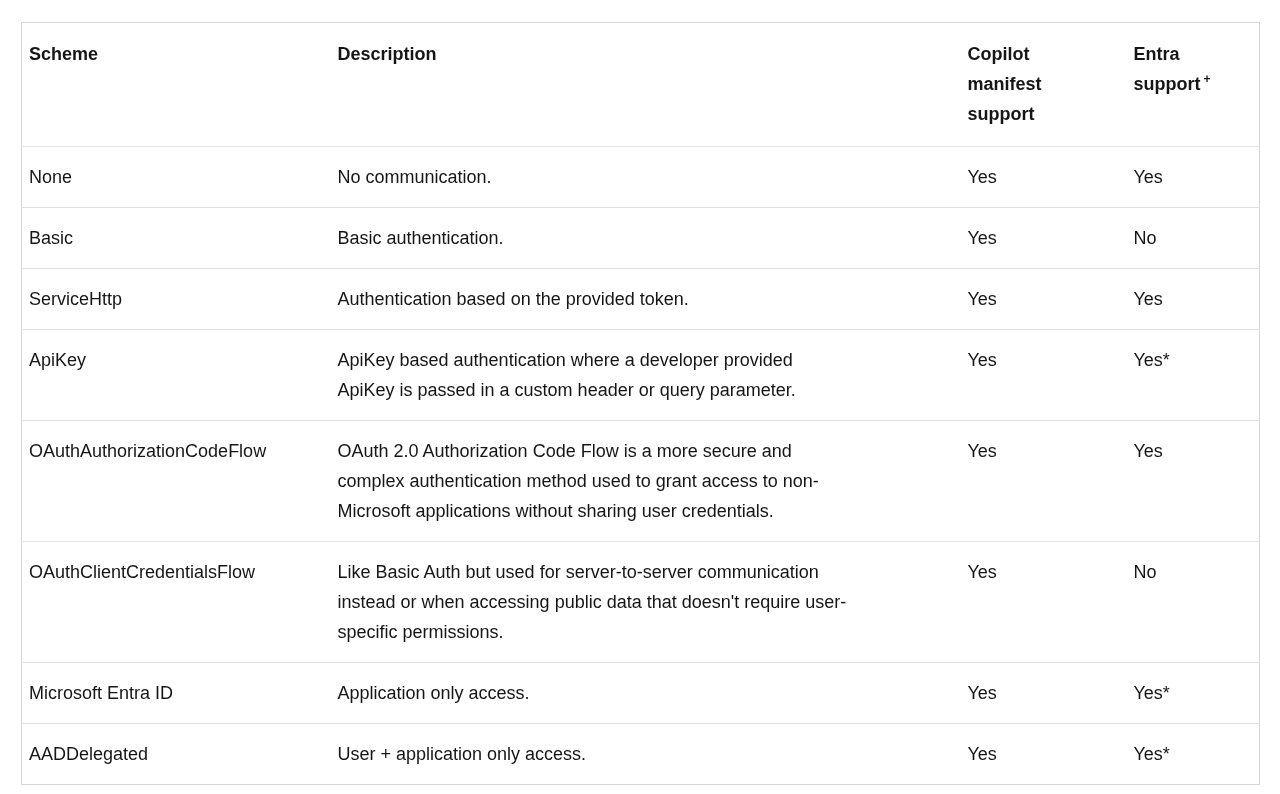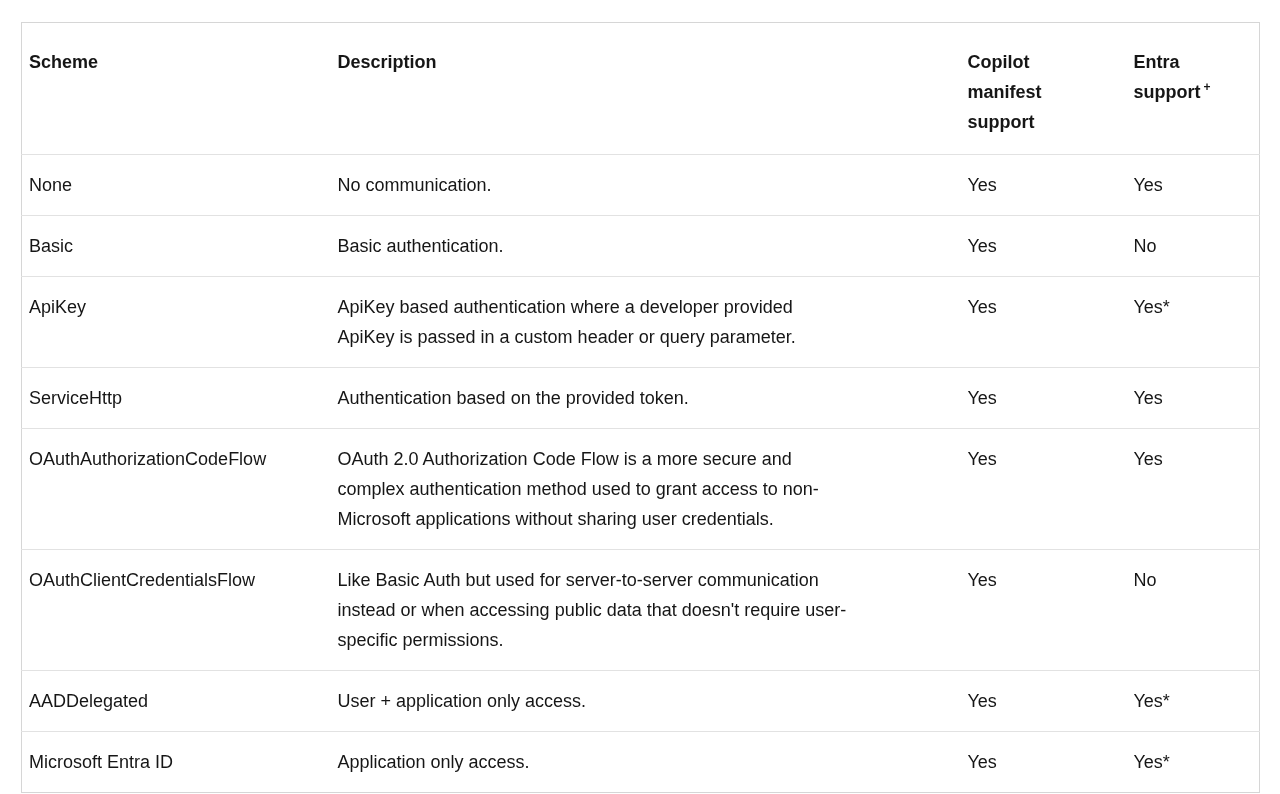--- a/index.html
+++ b/index.html
@@ -31,21 +31,21 @@
 
   th, td {
     text-align: left;
     vertical-align: top;
     padding: 15px 7px;
     line-height: 30px;
     box-sizing: border-box;
   }
   thead th {
     font-weight: 700;
-    padding-top: 24px;
+    padding-top: 16px;
     padding-bottom: 17px;
     white-space: pre-line;
   }
   tbody tr {
     border-top: 1px solid #e2e2e2;
     margin-left: 32px;
   }
   td.desc {
     white-space: pre-line;
   }
@@ -87,32 +87,32 @@
   </tr>
 
   <tr>
     <td>Basic</td>
     <td class="desc">Basic authentication.</td>
     <td>Yes</td>
     <td>No</td>
   </tr>
 
   <tr>
+    <td>ServiceHttp</td>
+    <td class="desc">Authentication based on the provided token.</td>
+    <td>Yes</td>
+    <td>Yes</td>
+  </tr>
+
+  <tr>
     <td>ApiKey</td>
     <td class="desc">ApiKey based authentication where a developer provided
 ApiKey is passed in a custom header or query parameter.</td>
     <td>Yes</td>
     <td>Yes*</td>
-  </tr>
-
-  <tr>
-    <td>ServiceHttp</td>
-    <td class="desc">Authentication based on the provided token.</td>
-    <td>Yes</td>
-    <td>Yes</td>
   </tr>
 
   <tr>
     <td>OAuthAuthorizationCodeFlow</td>
     <td class="desc">OAuth 2.0 Authorization Code Flow is a more secure and
 complex authentication method used to grant access to non-
 Microsoft applications without sharing user credentials.</td>
     <td>Yes</td>
     <td>Yes</td>
   </tr>
@@ -120,27 +120,27 @@
   <tr>
     <td>OAuthClientCredentialsFlow</td>
     <td class="desc">Like Basic Auth but used for server-to-server communication
 instead or when accessing public data that doesn't require user-
 specific permissions.</td>
     <td>Yes</td>
     <td>No</td>
   </tr>
 
   <tr>
-    <td>AADDelegated</td>
-    <td class="desc">User + application only access.</td>
+    <td>Microsoft Entra ID</td>
+    <td class="desc">Application only access.</td>
     <td>Yes</td>
     <td>Yes*</td>
   </tr>
 
   <tr>
-    <td>Microsoft Entra ID</td>
-    <td class="desc">Application only access.</td>
+    <td>AADDelegated</td>
+    <td class="desc">User + application only access.</td>
     <td>Yes</td>
     <td>Yes*</td>
   </tr>
 </tbody>
   </table>
 </div>
 
 </body></html>

